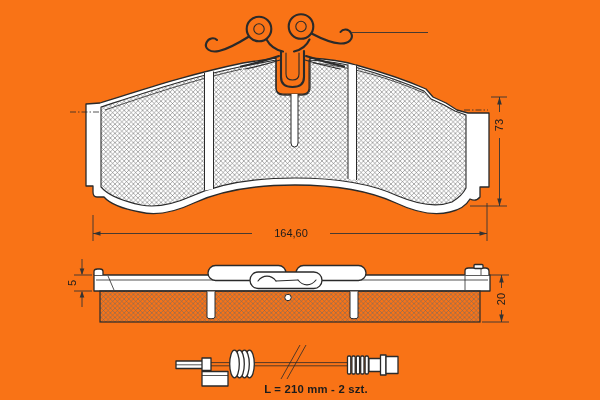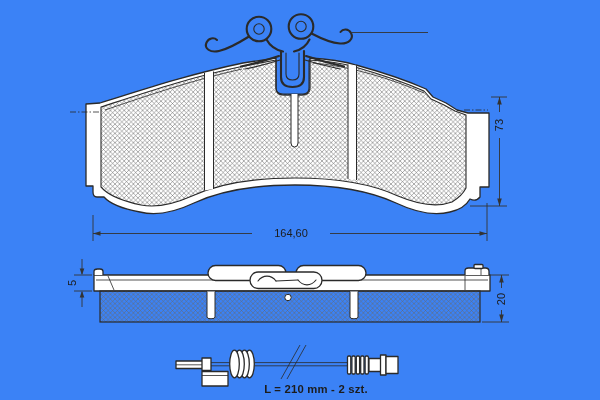--- a/index.html
+++ b/index.html
@@ -1,16 +1,16 @@
 <!DOCTYPE html>
 <html><head>
 <meta charset="utf-8">
 <style>
   html,body{margin:0;padding:0;background:#ffffff;}
-  .canvas{position:relative;width:600px;height:400px;background:#3b82f6;overflow:hidden;
+  .canvas{position:relative;width:600px;height:400px;background:#f97316;overflow:hidden;
           font-family:"Liberation Sans", sans-serif;}
   svg{display:block}
   .dim-text{font-family:"Liberation Sans", sans-serif;font-size:11px;fill:#1c1c1c;}
   .label-text{font-family:"Liberation Sans", sans-serif;font-size:11.3px;font-weight:bold;fill:#1c1c1c;letter-spacing:.2px;}
   .outline{fill:#ffffff;stroke:#2a2a2a;stroke-width:1.3;stroke-linejoin:round;}
   .thin{fill:none;stroke:#2a2a2a;stroke-width:.8;}
   .dimline{stroke:#333333;stroke-width:.9;fill:none;}
   .arrow{fill:#333333;stroke:none;}
   .spring{fill:none;stroke:#2a2a2a;stroke-width:2.1;stroke-linecap:round;stroke-linejoin:round;}
   .springthin{fill:none;stroke:#2a2a2a;stroke-width:1.1;stroke-linecap:round;}

